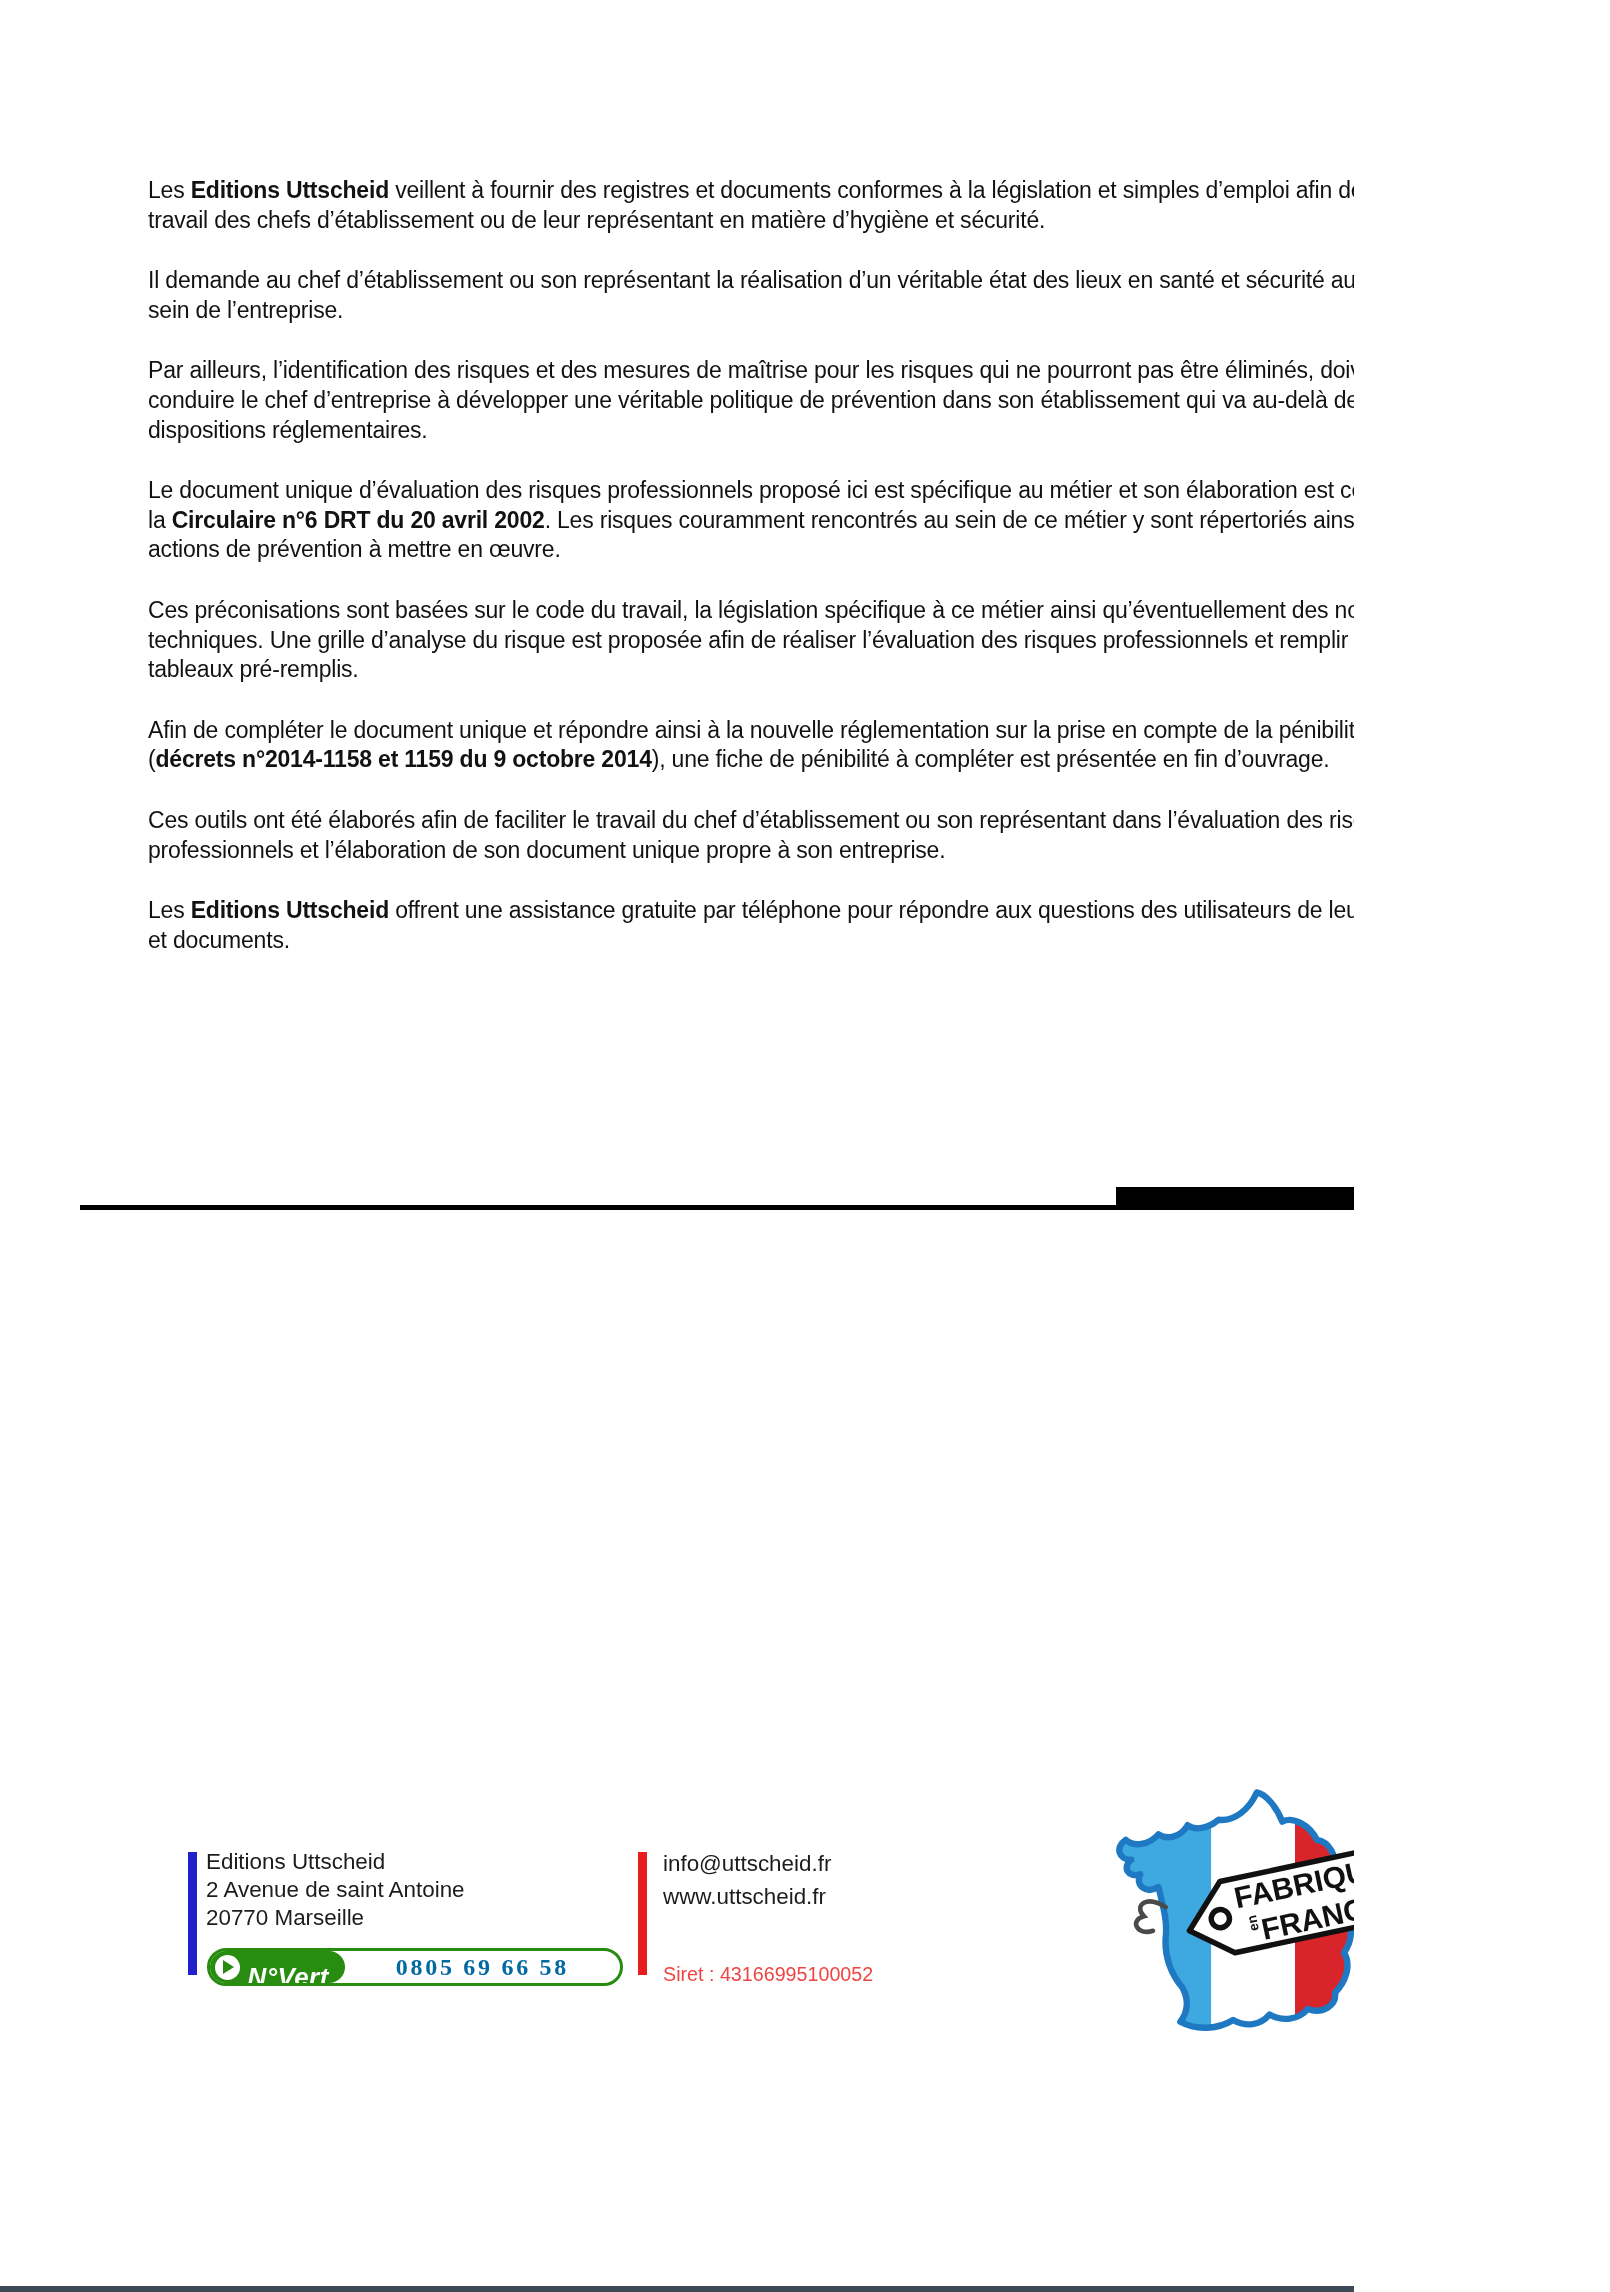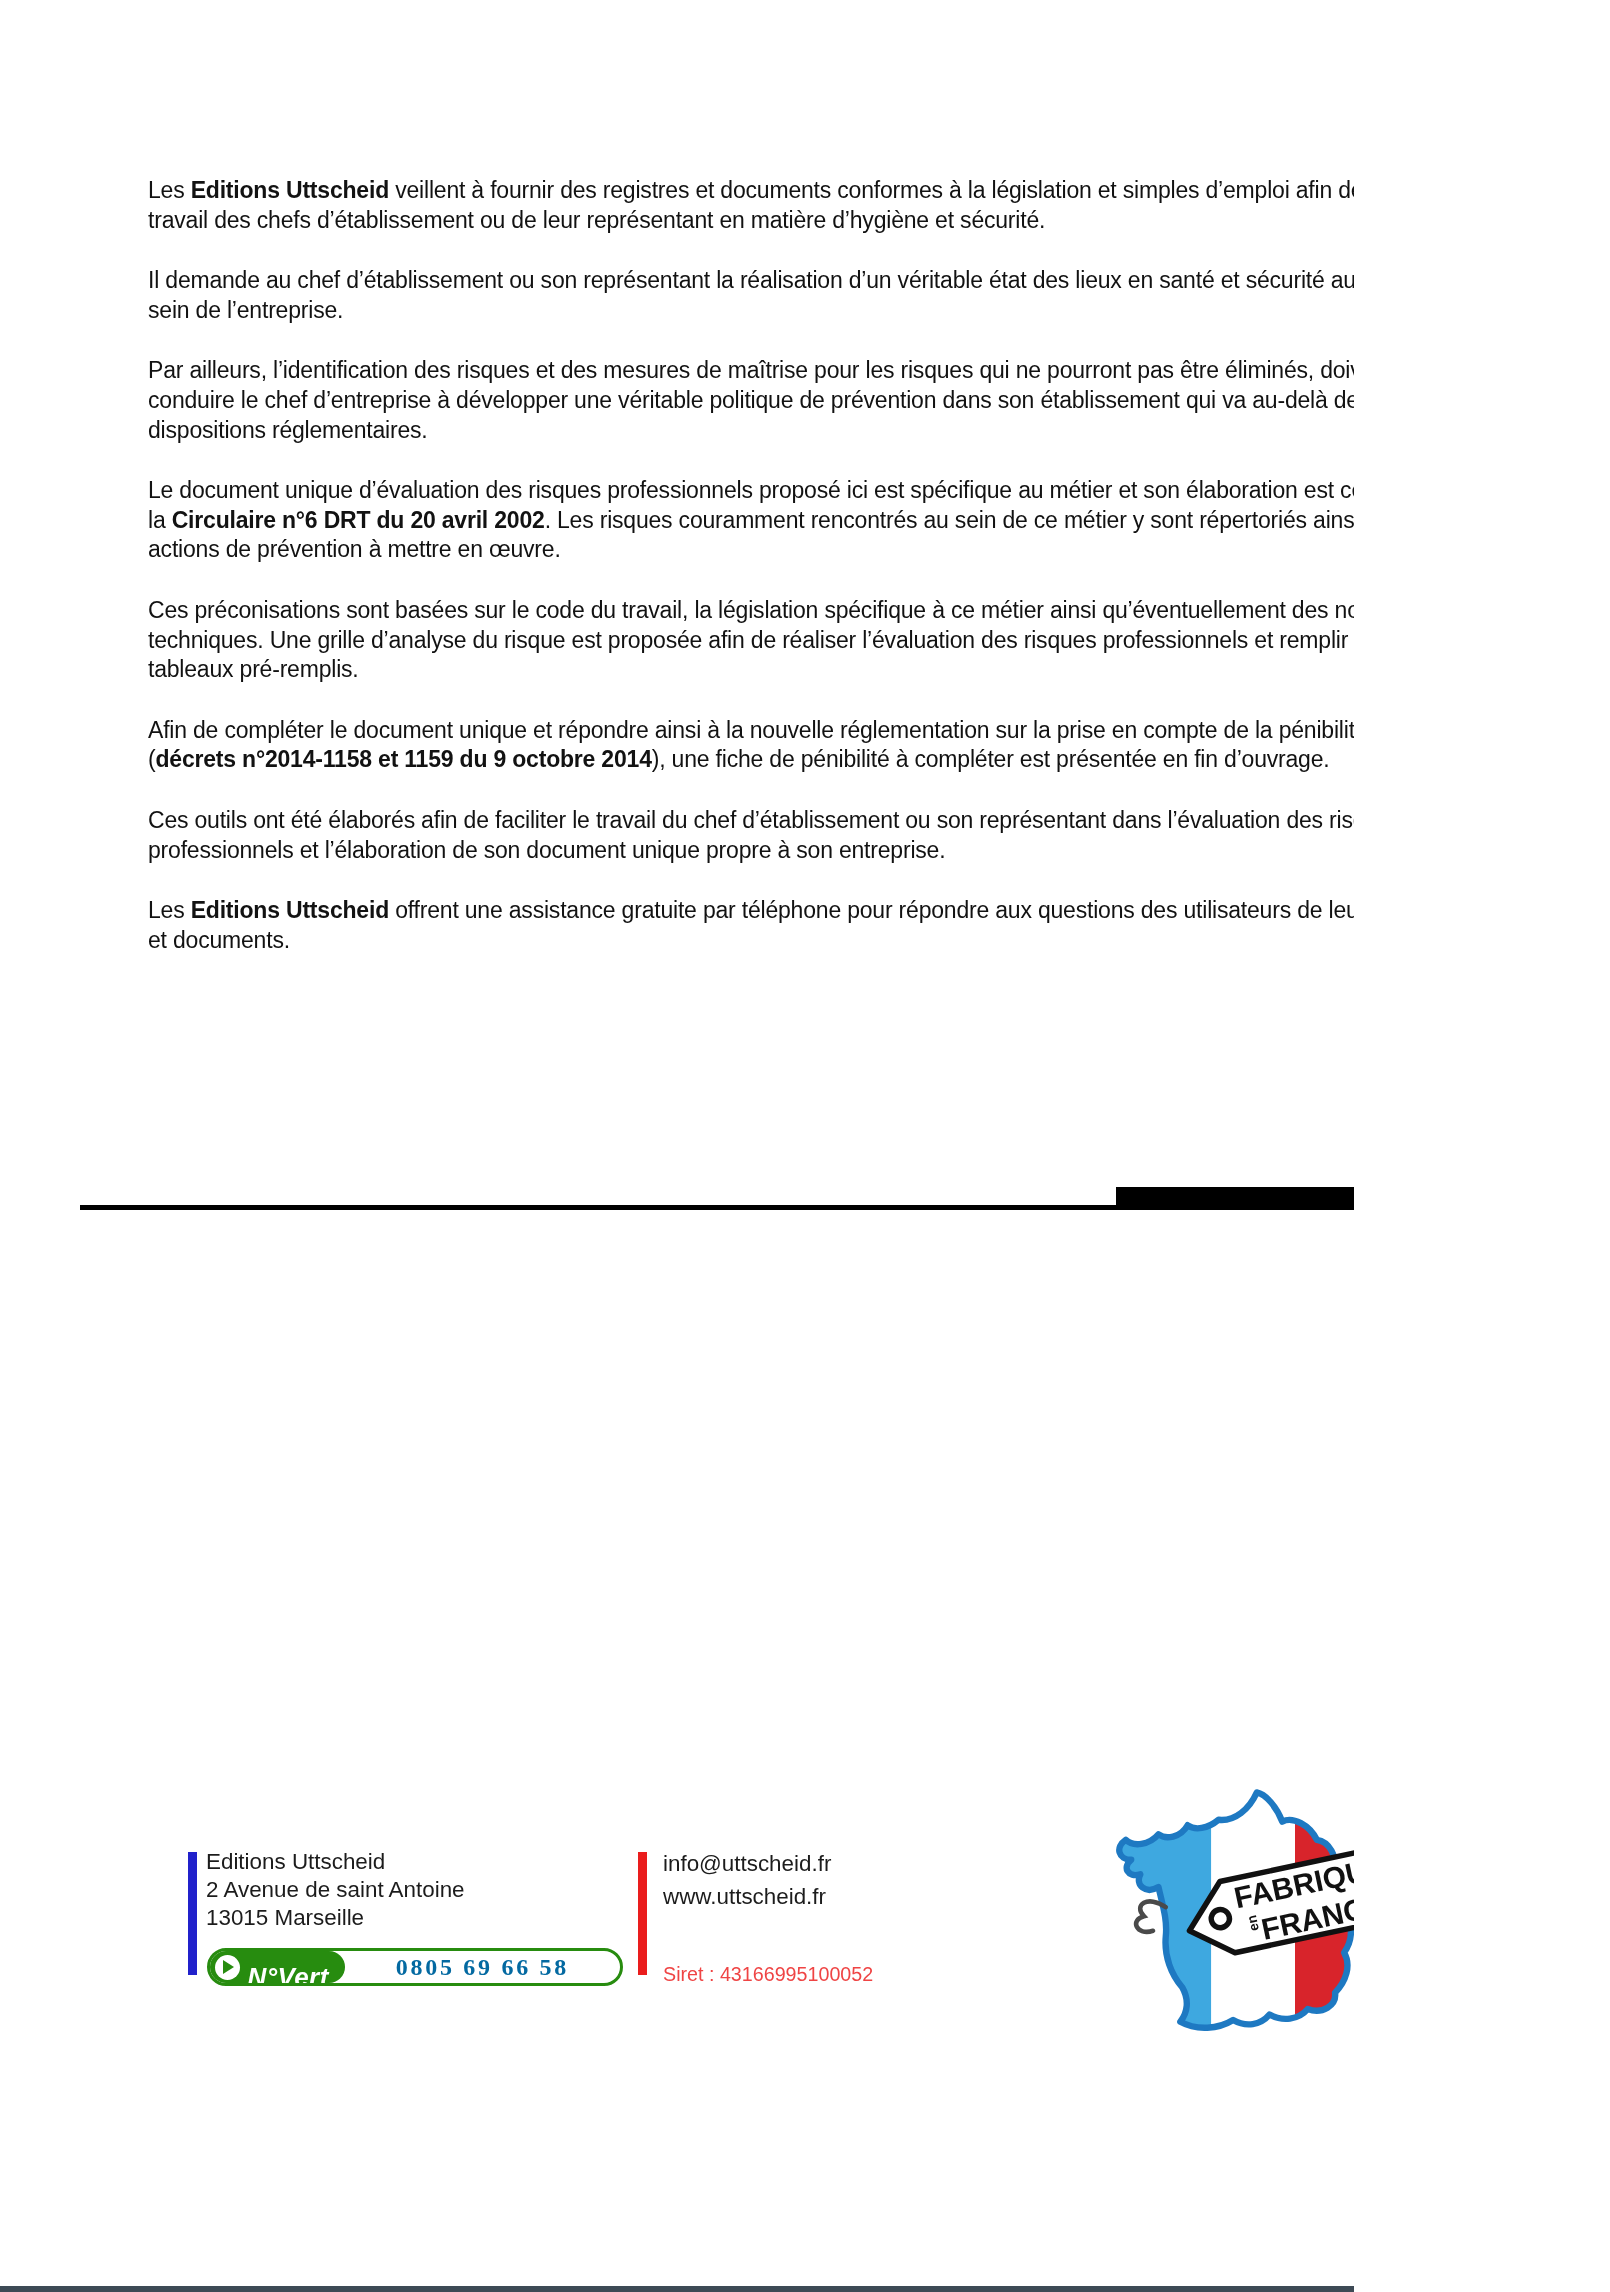--- a/index.html
+++ b/index.html
@@ -82,21 +82,21 @@
       <p><span>Les </span><b>Editions Uttscheid</b><span> offrent une assistance gratuite par téléphone pour répondre aux questions des utilisateurs de leurs registres et documents.</span></p>
     </div>
 
   <div class="rule"></div>
   <div class="rule-block"></div>
 
   <div class="vbar blue"></div>
   <div class="address">
     <div>Editions Uttscheid</div>
     <div>2 Avenue de saint Antoine</div>
-    <div>13015 Marseille</div>
+    <div>20770 Marseille</div>
   </div>
 
   <div class="nvert">
     <div class="nvert-left">
       <span class="nvert-circle">
           <span class="nvert-tri"></span>
         </span>
       <span class="nvert-label">N°Vert</span>
     </div>
     <div class="nvert-number">0805 69 66 58</div>

